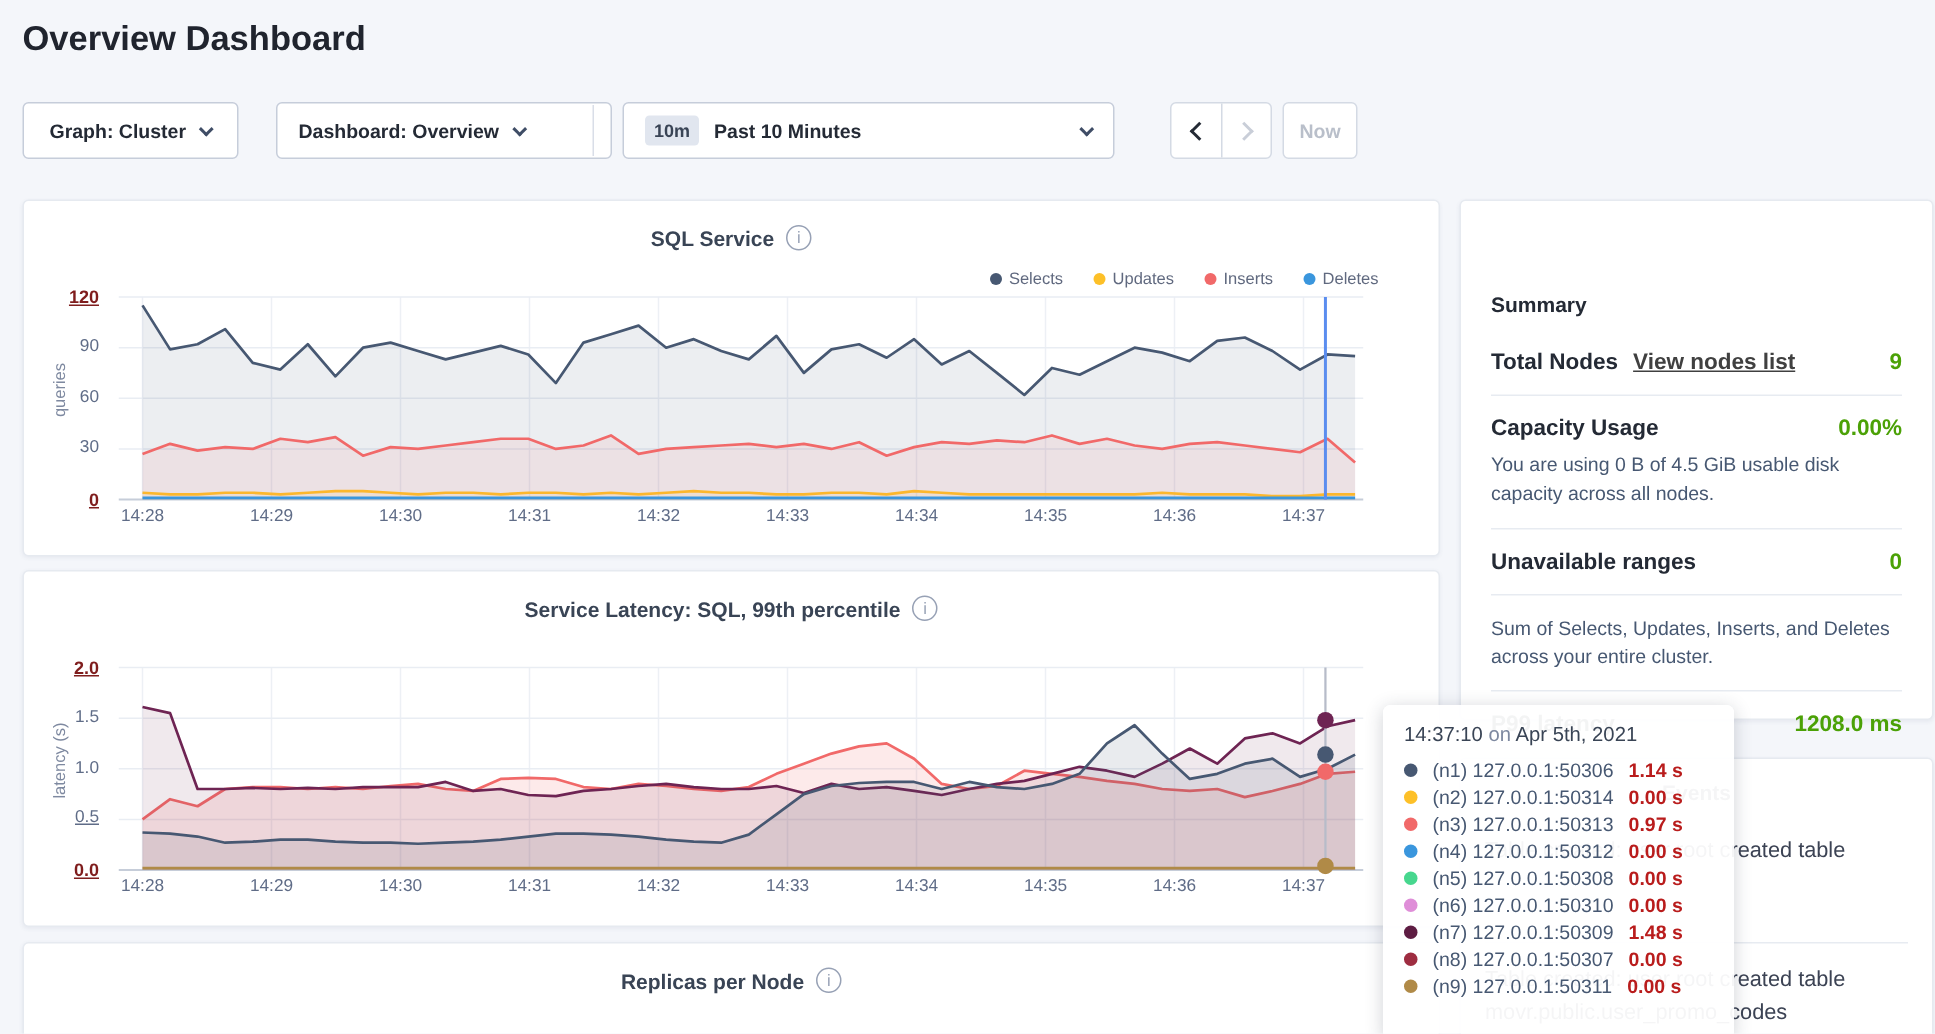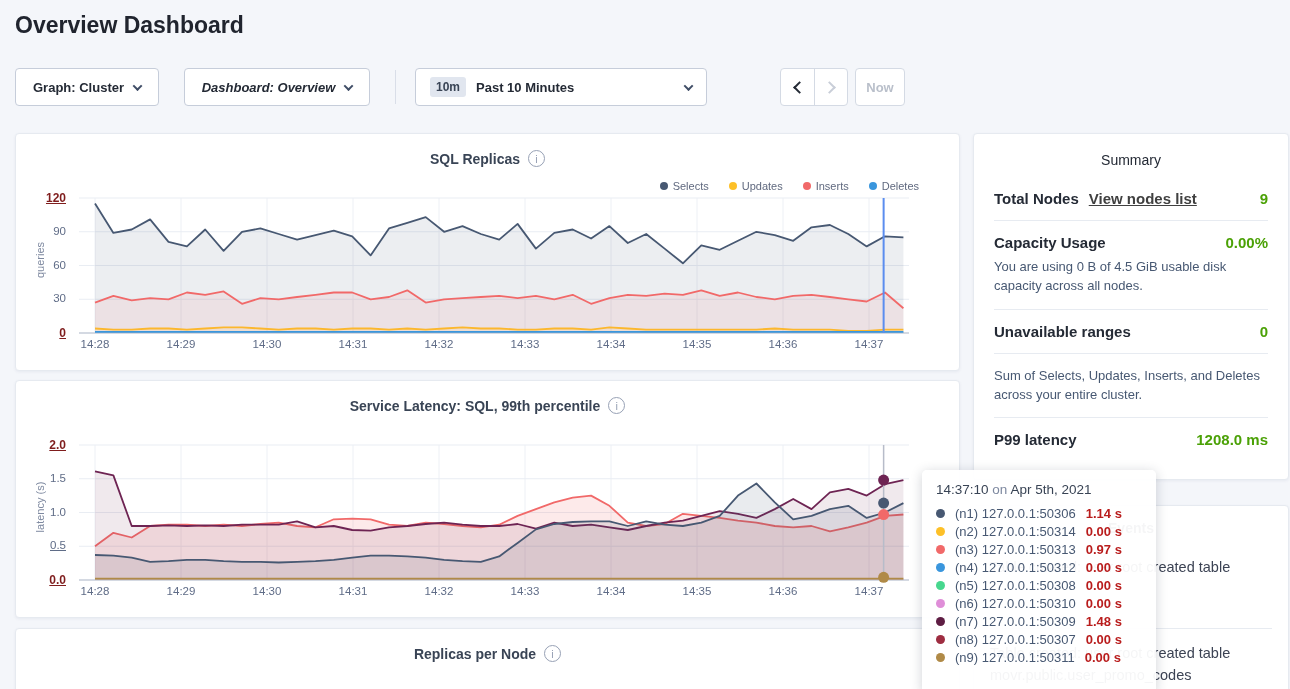--- a/index.html
+++ b/index.html
@@ -14,25 +14,25 @@
 
   
   .tb-btn {
     position:absolute; top:68px; height:38px; background:#fff;
     border:1px solid #c6cdda; border-radius:4px;
     display:flex; align-items:center; padding:0 14px; gap:10px;
     font-size:13px; font-weight:700; color:#242a35; cursor:pointer;
   }
   .chev { width:7px; height:7px; border-right:2px solid #3f4d66; border-bottom:2px solid #3f4d66; transform:rotate(45deg) translate(-1px,-1px); }
   .v-divider { position:absolute; left:395px; top:70px; width:1px; height:34px; background:#d9dee8; }
-  #time-picker { left:415px; width:292px;justify-content:center; }
+  #time-picker { left:415px; width:328px;justify-content:center; }
   #time-picker .chev { margin-left:auto; }
   .badge { background:#e1e6ef; border-radius:3px; padding:3px 6px; font-size:12px; font-weight:700; color:#394455; }
   #btn-graph { left:15px; width:144px; justify-content:center; }
-  #btn-dashboard { left:184px; width:186px; justify-content:center;font-style:italic; }
+  #btn-dashboard { left:184px; width:224px; justify-content:flex-start; }
   #arrow-group { position:absolute; left:780px; top:68px; width:68px; height:38px; background:#fff; border:1px solid #d4dae4; border-radius:4px; display:flex; }
   .arrow-cell { width:50%; display:flex; align-items:center; justify-content:center; cursor:pointer; }
   .arrow-cell + .arrow-cell { border-left:1px solid #d4dae4; }
   .arr-left  { width:9px; height:9px; border-left:2.6px solid #242a35; border-bottom:2.6px solid #242a35; transform:rotate(45deg); margin-left:3px;}
   .arr-right { width:9px; height:9px; border-right:2.6px solid #c9ced8; border-bottom:2.6px solid #c9ced8; transform:rotate(-45deg); margin-right:3px;}
   #btn-now { position:absolute; left:855px; top:68px; width:50px; height:38px; background:#fff; border:1px solid #d4dae4; border-radius:4px; font-size:13px; font-weight:700; color:#b9bfca; display:flex; align-items:center; justify-content:center; }
 
   
   .card { position:absolute; background:#fff; border:1px solid #e6eaf0; border-radius:4px; box-shadow:0 1px 3px rgba(56,76,108,0.07); }
   #card-sql      { left:15px; top:133px; width:945px; height:238px; }
@@ -49,21 +49,21 @@
   .legend .dot { width:8px; height:8px; border-radius:50%; margin-right:5px; }
   .ylabel { position:absolute; left:-36px; top:120px; width:120px; text-align:center; transform:rotate(-90deg); font-size:11px; color:#7e89a0; }
   .plot-svg { position:absolute; left:63px; top:60px; }
   .yticks { position:absolute; left:0; top:60px; width:56px; height:142px; }
   .ytick { position:absolute; right:6px; font-size:11.5px; color:#5f6c87; width:50px; text-align:right; }
   .ytick.bold { font-weight:700; color:#7f1d1d; font-size:12px;text-decoration:underline; }
   .xticks { position:absolute; left:63px; top:204px; width:830px; height:16px; }
   .xtick { position:absolute; width:50px; text-align:center; font-size:11.5px; color:#5f6c87; }
 
   
-  .sum-title { text-align:center; font-size:14px; font-weight:400; color:#242a35; margin-bottom:22px; }
+  .sum-title { font-size:14px; font-weight:700; color:#242a35; margin-bottom:22px;margin-top:43px; }
   .sum-row { display:flex; justify-content:space-between; align-items:baseline; font-size:15px; font-weight:700; color:#242a35; }
   .sum-left { display:flex; align-items:baseline; gap:10px; }
   .sum-val { color:#4ba106; }
   .sum-link { color:#404040; cursor:pointer;text-decoration:underline; }
   .sum-desc { font-size:13px; color:#475872; line-height:1.45; margin-top:7px; font-weight:400; }
   .sum-div { border-top:1px solid #e7ebf1; margin:13px 0; }
 
   
   .ev-title { text-align:center; font-size:14px; font-weight:700; color:#394455; }
   .ev-item { font-size:14.5px; color:#3c4354; line-height:22px; }
@@ -103,21 +103,21 @@
       <span class="arr-left"></span>
     </div>
   <div class="arrow-cell">
       <span class="arr-right"></span>
     </div>
 </div>
 <div id="btn-now">Now</div>
 
 <div class="card" id="card-sql">
   <div class="chart-title-row">
-    <span>SQL Replicas</span>
+    <span>SQL Service</span>
     <span class="info-icon">i</span>
   </div>
   <div class="legend">
       <span class="litem">
         <span class="dot" style="background: rgb(71, 88, 114);"></span>
         <span>Selects</span>
       </span>
       <span class="litem">
         <span class="dot" style="background: rgb(253, 192, 40);"></span>
         <span>Updates</span>

